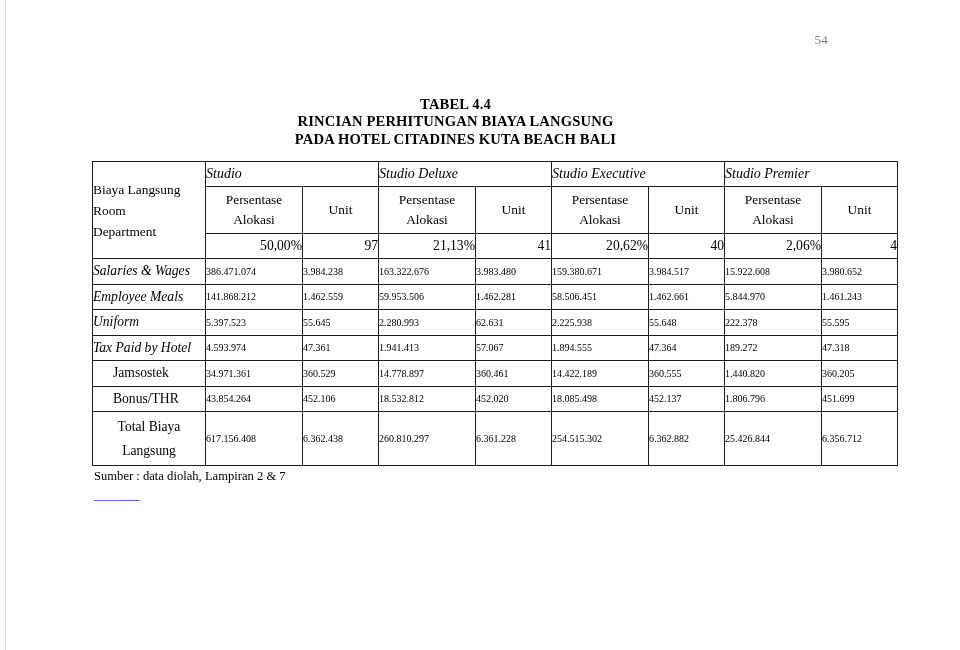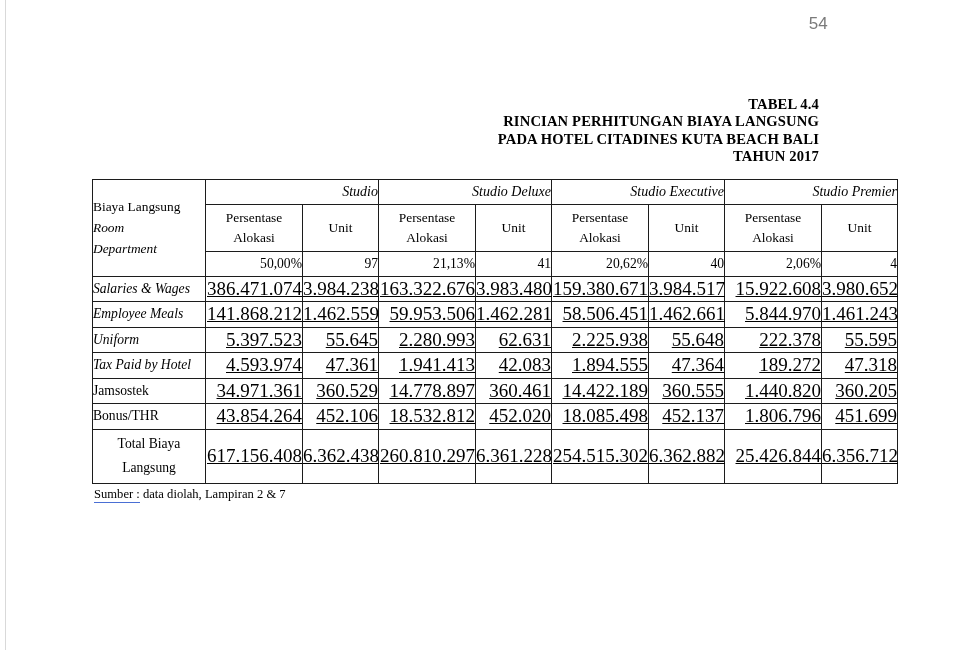--- a/index.html
+++ b/index.html
@@ -18,35 +18,35 @@
   .page-edge-left {
     position: absolute;
     left: 5px;
     top: 0;
     width: 1px;
     height: 650px;
     background: #d9d9d9;
   }
   .page-number {
     position: absolute;
-    top: 14px;
+    top: 32px;
     right: 132px;
-    font-size: 17px;
+    font-size: 13px;
     color: #7a7a7a;
-    font-family: Liberation Sans, sans-serif;
+    font-family: Liberation Serif, serif;
     letter-spacing: 0.2px;
   }
   .doc {
     position: absolute;
     left: 92px;
     top: 96px;
     width: 727px;
   }
   .title-block {
-    text-align: right;
+    text-align: center;
     font-weight: bold;
     font-size: 14.6px;
     line-height: 17.4px;
     letter-spacing: 0.15px;
     margin-bottom: 13px;
   }
   .title-block div { white-space: nowrap; }
 
   table.main {
     border-collapse: collapse;
@@ -63,24 +63,24 @@
   
   .c-label  { width: 113px; }
   .c-pct    { width: 97px; }
   .c-unit   { width: 76px; }
 
   .hdr-corner {
     font-weight: bold;
     line-height: 21px;
     padding: 6px 2px 7px 2px;
   }
-  .hdr-corner .ital { font-style: italic; }
+  .hdr-corner .ital { }
 
   .hdr-group {
-    text-align: right;
+    text-align: left;
     font-weight: bold;
     font-style: italic;
     height: 24px;
     font-size: 14px;
   }
   .hdr-sub {
     text-align: center;
     font-weight: bold;
     line-height: 20px;
     height: 46px;
@@ -93,60 +93,58 @@
     font-size: 13.6px;
   }
 
   tr.data td { height: 24.5px; }
   td.rowlabel {
     text-align: left;
     padding-left: 5px;
     font-style: italic;
     font-size: 13.6px;
   }
-  td.rowlabel.upright { font-style: normal; }
+  td.rowlabel.upright { font-style: normal; padding-left: 20px; }
   td.num {
-    text-align: right;
+    text-align: left;
     padding-right: 6px;
-    font-size: 19px;
-    text-decoration: underline;
+    font-size: 10px;
   }
   tr.total td { height: 53px; }
   td.total-label {
     text-align: center;
     padding-left: 5px;
     font-size: 13.6px;
     line-height: 24px;
   }
 
   .source {
     margin-top: 3px;
     font-size: 12.6px;
     padding-left: 2px;
     white-space: nowrap;
   }
   .spell {
     border-bottom: 1.6px solid #4a6fd4;
-    padding-bottom: 1px;
+    padding-bottom: 17px;
   }
 </style>
 </head>
 <body>
 
 <div class="page-edge-left"></div>
 
 <div class="page-number">54</div>
 
 <div class="doc">
 
   <div class="title-block">
     <div>TABEL 4.4</div>
     <div>RINCIAN PERHITUNGAN BIAYA LANGSUNG</div>
     <div>PADA HOTEL CITADINES KUTA BEACH BALI</div>
-    <div>TAHUN 2017</div>
   </div>
 
   <table class="main">
     <colgroup>
       <col class="c-label">
         <col class="c-pct">
         <col class="c-unit">
       <col class="c-pct">
         <col class="c-unit">
       <col class="c-pct">
@@ -230,21 +228,21 @@
         <td class="num">2.225.938</td>
         <td class="num">55.648</td>
         <td class="num">222.378</td>
         <td class="num">55.595</td>
       </tr>
       <tr class="data">
         <td class="rowlabel">Tax Paid by Hotel</td>
         <td class="num">4.593.974</td>
         <td class="num">47.361</td>
         <td class="num">1.941.413</td>
-        <td class="num">42.083</td>
+        <td class="num">57.067</td>
         <td class="num">1.894.555</td>
         <td class="num">47.364</td>
         <td class="num">189.272</td>
         <td class="num">47.318</td>
       </tr>
       <tr class="data">
         <td class="rowlabel upright">Jamsostek</td>
         <td class="num">34.971.361</td>
         <td class="num">360.529</td>
         <td class="num">14.778.897</td>

